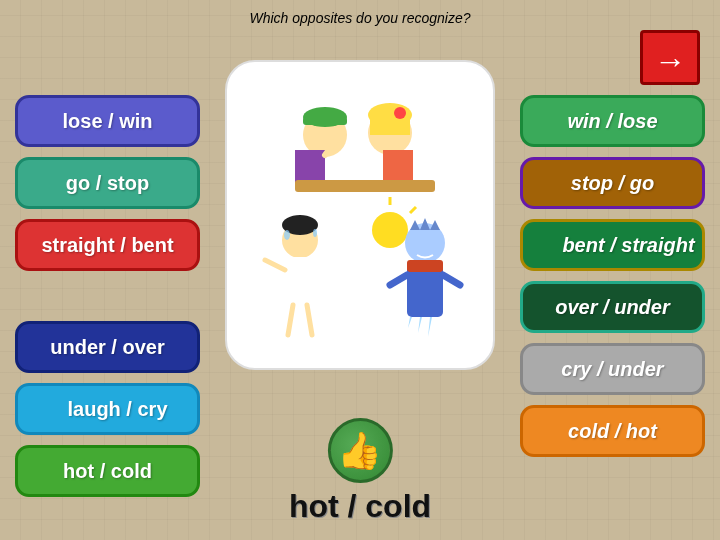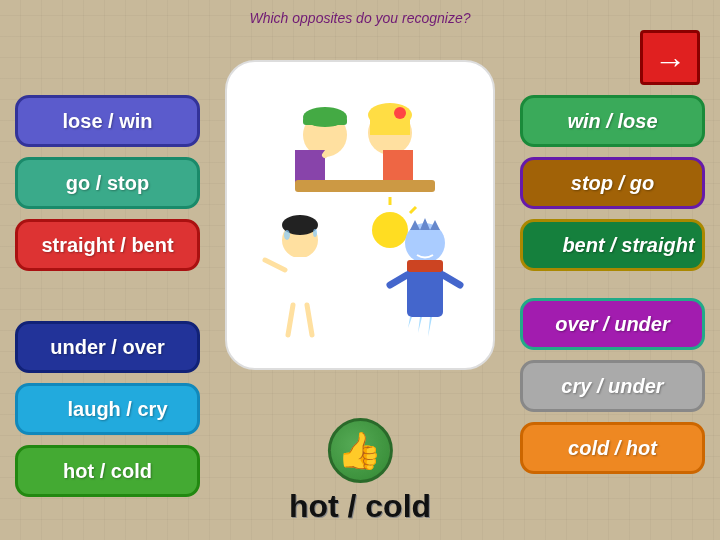--- a/index.html
+++ b/index.html
@@ -13,21 +13,21 @@
         repeating-linear-gradient(0deg, transparent, transparent 20px, rgba(0,0,0,0.03) 20px, rgba(0,0,0,0.03) 21px),
         repeating-linear-gradient(90deg, transparent, transparent 20px, rgba(0,0,0,0.03) 20px, rgba(0,0,0,0.03) 21px);
       font-family: 'Arial', sans-serif;
       position: relative;
     }
 
     .page-title {
       text-align: center;
       padding-top: 10px;
       font-size: 14px;
-      color: #701a75;
+      color: #000000;
       font-style: italic;
     }
 
     .next-btn {
       position: absolute;
       top: 30px;
       right: 20px;
       width: 60px;
       height: 55px;
       background-color: #e02020;
@@ -100,21 +100,21 @@
     .btn-lose-win { background-color: #5b5bcc; border-color: #333399; }
     .btn-go-stop { background-color: #3aaa8a; border-color: #1a8a6a; }
     .btn-straight-bent { background-color: #dd3333; border-color: #aa1111; }
     .btn-under-over { background-color: #223399; border-color: #112277; margin-top: 40px; }
     .btn-laugh-cry { background-color: #22aadd; border-color: #1188bb; padding-left: 20px; }
     .btn-hot-cold { background-color: #44aa33; border-color: #228811; }
 
     .btn-win-lose { background-color: #3aaa5a; border-color: #1a8a3a; }
     .btn-stop-go { background-color: #a16207; border-color: #661aaa; }
     .btn-bent-straight { background-color: #15803d; border-color: #aa8800; padding-left: 32px; }
-    .btn-over-under { background-color: #a21caf; border-color: #22aa88; margin-top: 17px; }
+    .btn-over-under { background-color: #14532d; border-color: #22aa88; }
     .btn-cry-laugh { background-color: #aaaaaa; border-color: #888888; }
     .btn-cold-hot { background-color: #ee8822; border-color: #cc6600; }
 
     .bottom-center {
       position: absolute;
       bottom: 15px;
       left: 50%;
       transform: translateX(-50%);
       display: flex;
       flex-direction: column;

